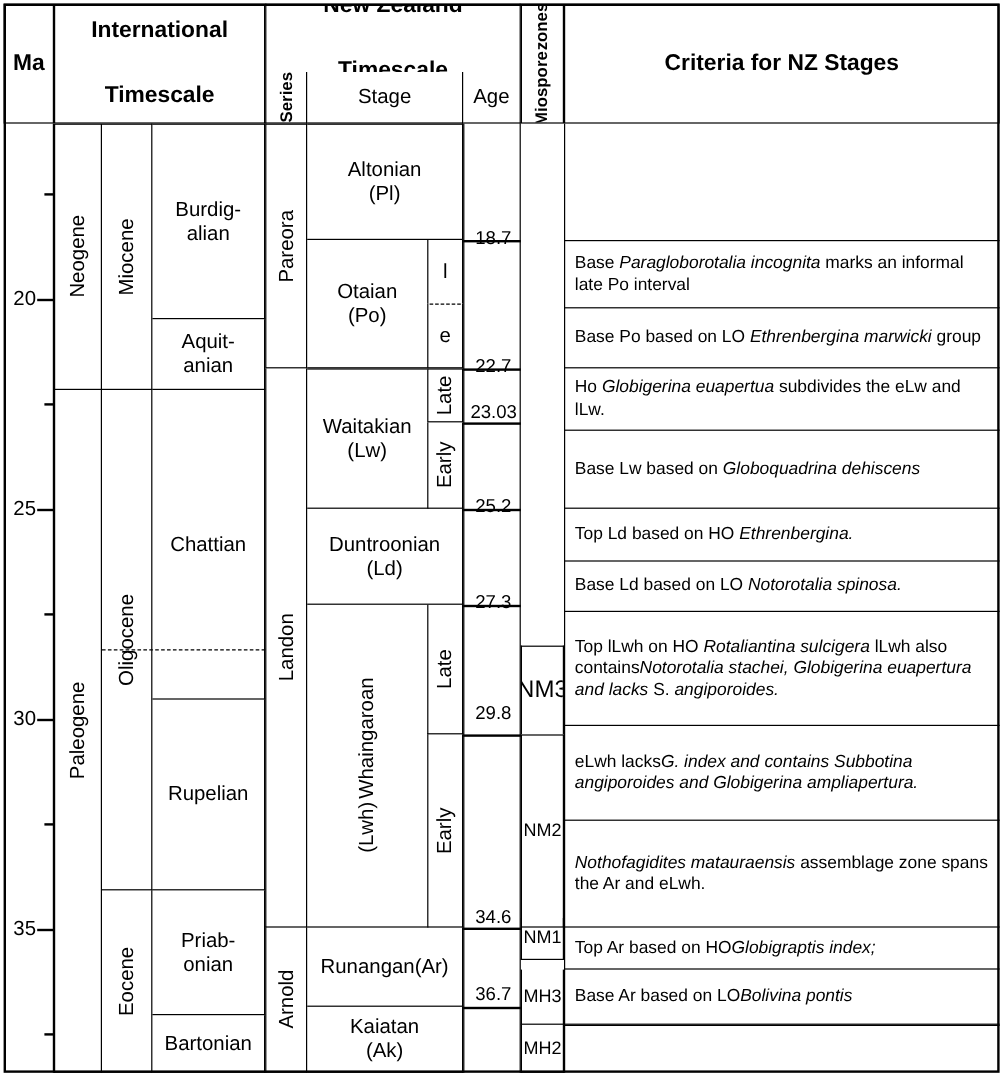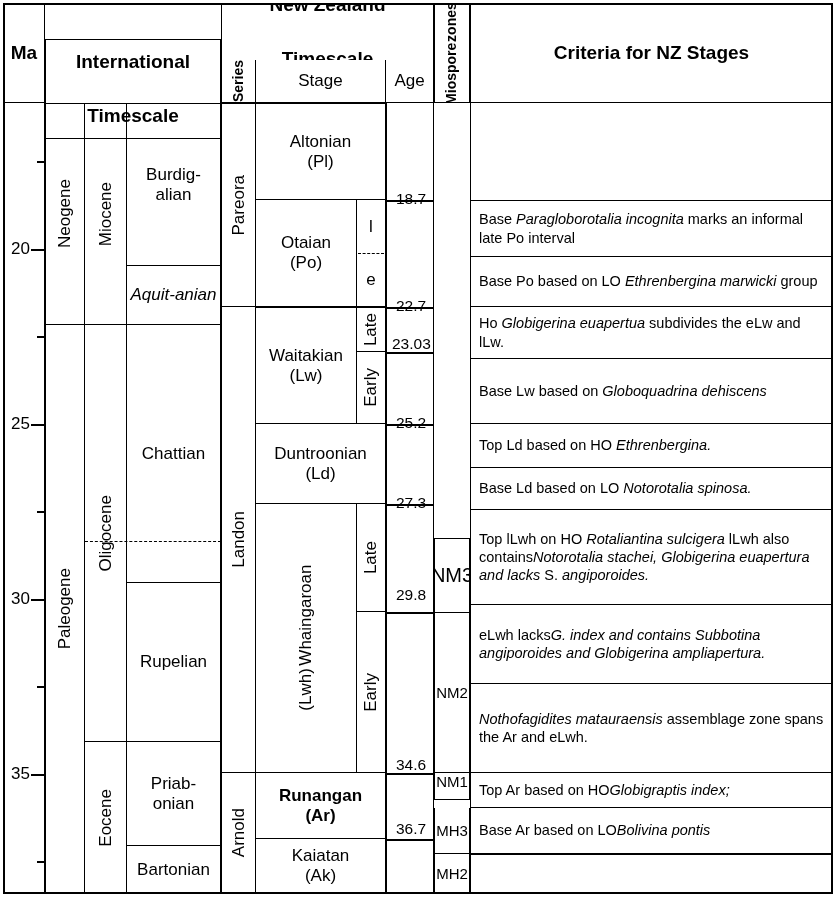--- a/index.html
+++ b/index.html
@@ -105,21 +105,21 @@
 <body>
 
 <div id="chart">
 
   <div class="outer"></div>
 
   <div class="box hdr" style="left:3px; top:3px; width:42px; height:100px;">
     <span>Ma</span>
   </div>
 
-  <div class="box hdr" style="left:45px; top:3px; width:176px; height:100px; flex-direction:column;margin-top:36px;">
+  <div class="box hdr" style="left:45px; top:3px; width:176px; height:100px; flex-direction:column;">
     <span>International</span>
     <span>Timescale</span>
   </div>
 
   <div class="box hdr" style="left:221px; top:3px; width:213px; height:57px; flex-direction:column; border-bottom:none;">
     <span>New Zealand</span>
     <span>Timescale</span>
   </div>
 
   <div class="box hdr-sm" style="left:221px; top:60px; width:35px; height:43px; border-top:none;">
@@ -179,21 +179,21 @@
     <span class="vert">Oligocene</span>
   </div>
   <div class="box cell-text" style="left:85px; top:742px; width:42px; height:152px; border-left:none; border-top:none;">
     <span class="vert">Eocene</span>
   </div>
 
   <div class="box cell-text" style="left:127px; top:103px; width:94px; height:163px; border-left:none; flex-direction:column;">
     <span>Burdig-</span>
     <span>alian</span>
   </div>
-  <div class="box cell-text" style="left:127px; top:266px; width:94px; height:59px; border-left:none; border-top:none; flex-direction:row;font-style:italic;">
+  <div class="box cell-text" style="left:127px; top:266px; width:94px; height:59px; border-left:none; border-top:none; flex-direction:column;">
     <span>Aquit-</span>
     <span>anian</span>
   </div>
   <div class="box cell-text" style="left:127px; top:583px; width:94px; height:159px; border-left:none; border-top:none;">
     <span>Rupelian</span>
   </div>
   <div class="box cell-text" style="left:127px; top:325px; width:94px; height:258px; border-left:none; border-top:none;">
     <span>Chattian</span>
   </div>
   <div class="box cell-text" style="left:127px; top:742px; width:94px; height:104px; border-left:none; border-top:none; flex-direction:column;">
@@ -255,21 +255,21 @@
       <span>(Lwh)</span>
     </span>
   </div>
   <div class="box cell-text" style="left:356px; top:504px; width:30px; height:108px; border-top:none;">
     <span class="vert">Late</span>
   </div>
   <div class="box cell-text" style="left:356px; top:612px; width:30px; height:161px; border-top:none;">
     <span class="vert">Early</span>
   </div>
 
-  <div class="box cell-text" style="left:256px; top:773px; width:130px; height:66px; border-left:none; border-top:none; flex-direction:column;font-weight:bold;">
+  <div class="box cell-text" style="left:256px; top:773px; width:130px; height:66px; border-left:none; border-top:none; flex-direction:row;">
     <span>Runangan</span>
     <span>(Ar)</span>
   </div>
 
   <div class="box cell-text" style="left:256px; top:839px; width:130px; height:55px; border-left:none; border-top:none; flex-direction:column;">
     <span>Kaiatan</span>
     <span>(Ak)</span>
   </div>
 
   <div class="box nb" style="left:386px; top:103px; width:48px; height:791px; border-left:1.6px solid #000; border-right:1.6px solid #000;"></div>

